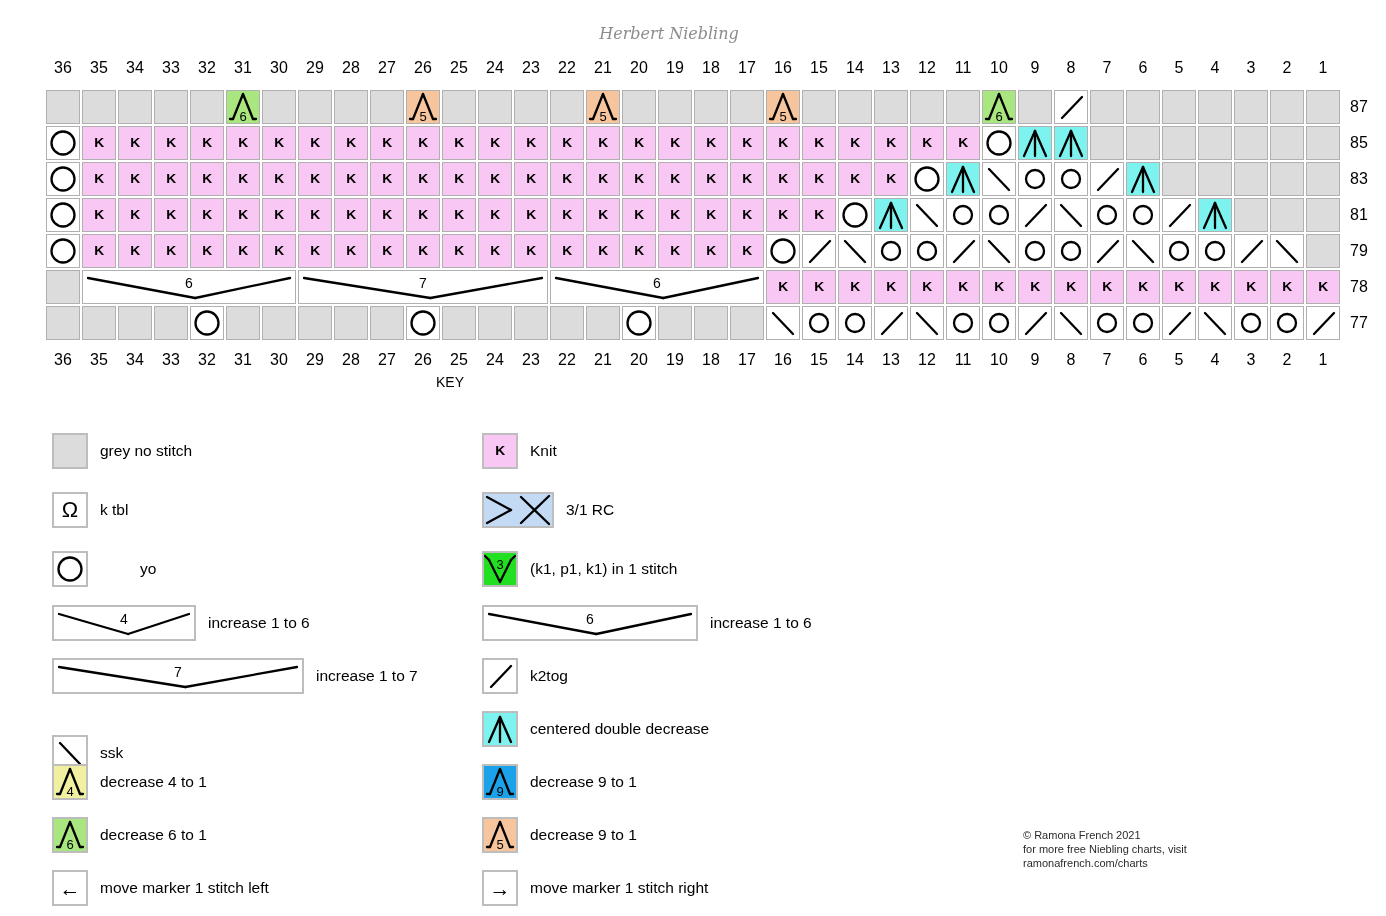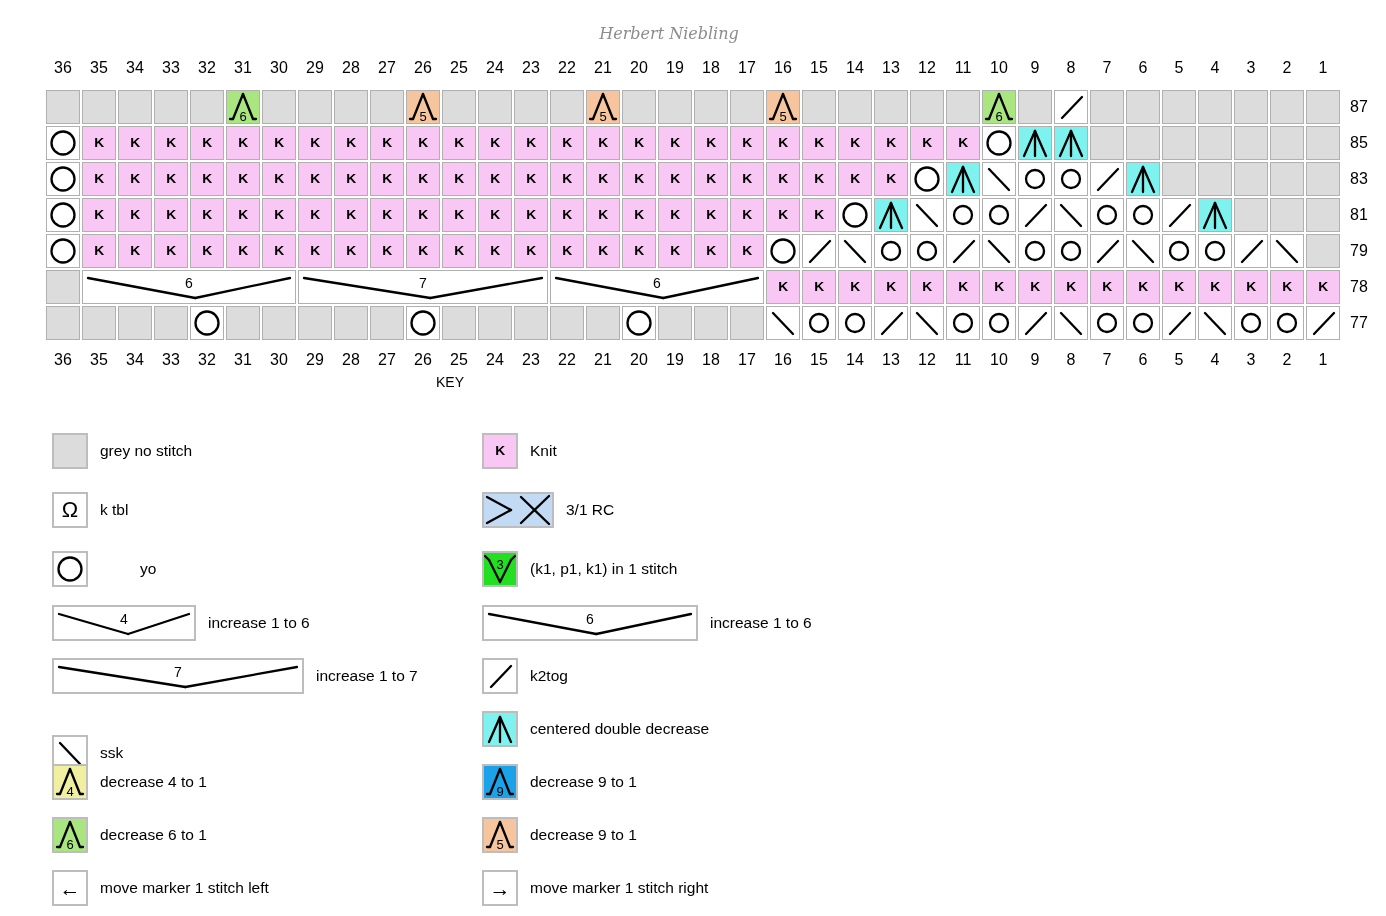--- a/index.html
+++ b/index.html
@@ -1042,13 +1042,18 @@
         <span class="llabel">decrease 9 to 1</span>
       </div>
       <div class="legend-item" style="left: 482px; top: 870px;">
         <div class="lbox" style="width: 36px; background: rgb(255, 255, 255);">
           <span class="arrowglyph">→</span>
         </div>
         <span class="llabel">move marker 1 stitch right</span>
       </div>
     </div>
 
+  <div class="copyright">
+    <div>© Ramona French 2021</div>
+    <div>for more free Niebling charts, visit</div>
+    <div>ramonafrench.com/charts</div>
+  </div>
 </div>
 
 </body></html>

